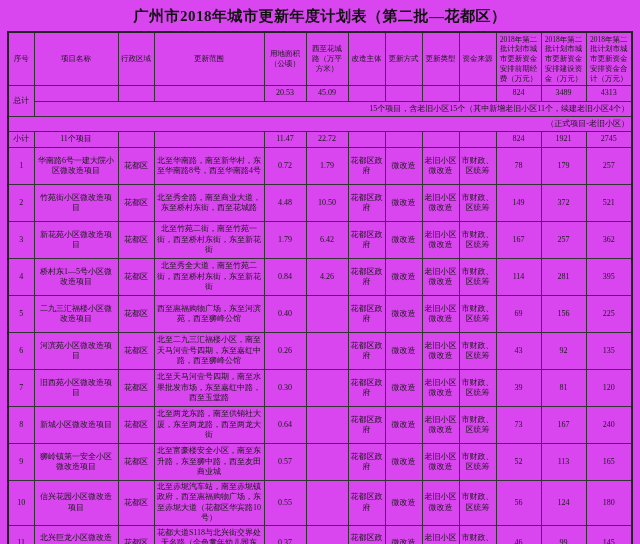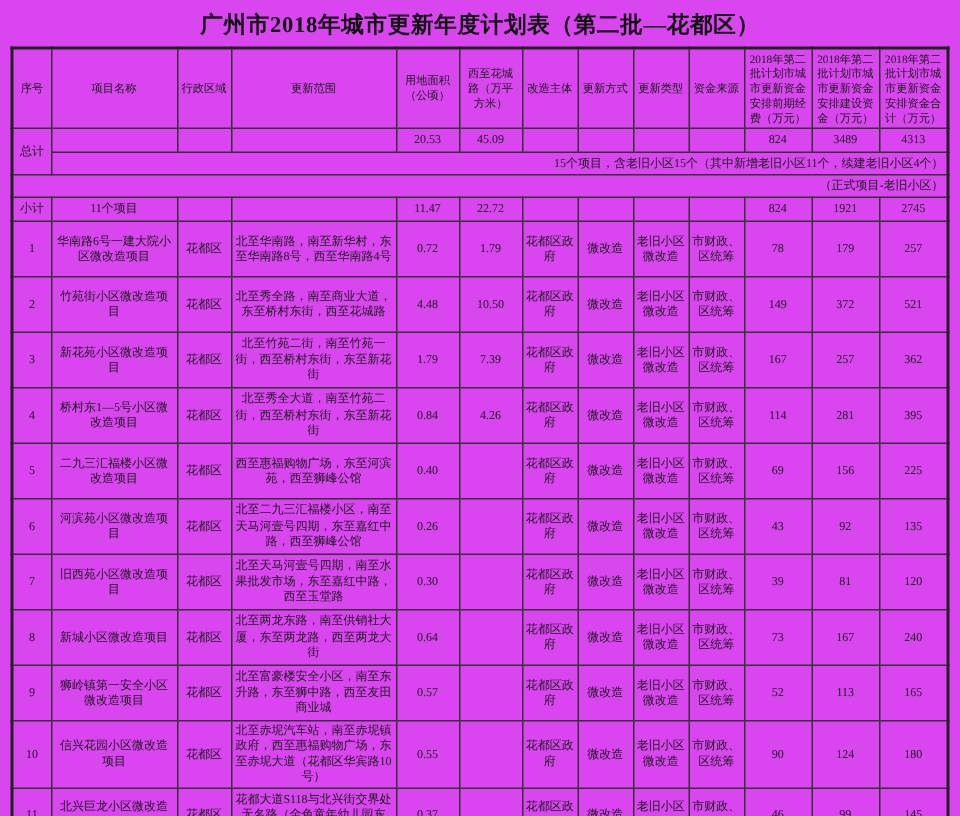--- a/index.html
+++ b/index.html
@@ -134,21 +134,21 @@
           <td>149</td>
           <td>372</td>
           <td>521</td>
         </tr>
         <tr class="datarow">
           <td>3</td>
           <td class="left">新花苑小区微改造项目</td>
           <td>花都区</td>
           <td class="left">北至竹苑二街，南至竹苑一街，西至桥村东街，东至新花街</td>
           <td>1.79</td>
-          <td>7.39</td>
+          <td>6.42</td>
           <td>花都区政府</td>
           <td>微改造</td>
           <td>老旧小区微改造</td>
           <td>市财政、区统筹</td>
           <td>167</td>
           <td>257</td>
           <td>362</td>
         </tr>
         <tr class="datarow">
           <td>4</td>
@@ -244,21 +244,21 @@
           <td>10</td>
           <td class="left">信兴花园小区微改造项目</td>
           <td>花都区</td>
           <td class="left">北至赤坭汽车站，南至赤坭镇政府，西至惠福购物广场，东至赤坭大道（花都区华宾路10号）</td>
           <td>0.55</td>
           <td></td>
           <td>花都区政府</td>
           <td>微改造</td>
           <td>老旧小区微改造</td>
           <td>市财政、区统筹</td>
-          <td>90</td>
+          <td>56</td>
           <td>124</td>
           <td>180</td>
         </tr>
         <tr class="datarow">
           <td>11</td>
           <td class="left">北兴巨龙小区微改造项目</td>
           <td>花都区</td>
           <td class="left">花都大道S118与北兴街交界处无名路（金色童年幼儿园东侧）</td>
           <td>0.37</td>
           <td></td>

